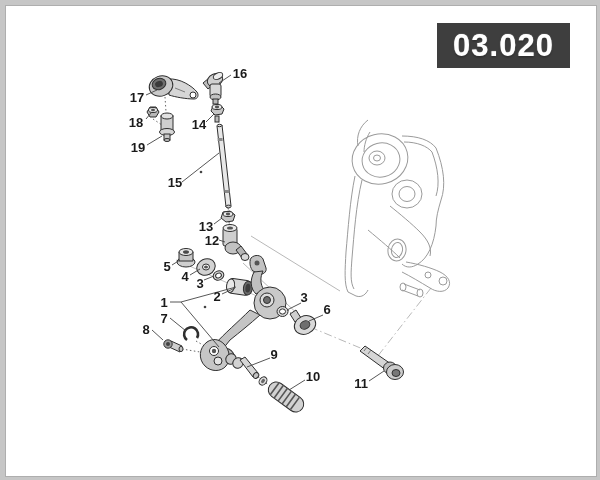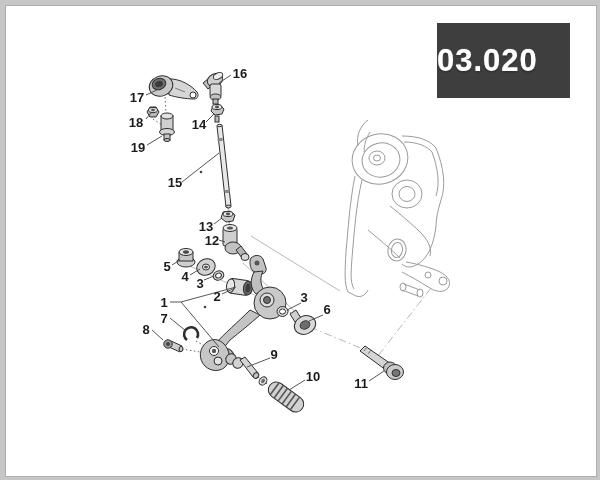--- a/index.html
+++ b/index.html
@@ -9,23 +9,23 @@
     font-family:"Liberation Sans", sans-serif;
   }
   .page{
     position:absolute;left:5px;top:5px;right:3px;bottom:3px;
     background:#ffffff;border:1px solid #aeaeae;box-sizing:border-box;
   }
   .diagram-svg{
     position:absolute;left:0;top:0;width:600px;height:480px;
   }
   .code-box{
-    position:absolute;left:437px;top:23px;width:133px;height:75px;
+    position:absolute;left:437px;top:23px;width:133px;height:45px;
     background:#3e3e3e;
-    display:flex;align-items:center;justify-content:flex-start;
+    display:flex;align-items:center;justify-content:center;
     color:#ffffff;font-size:31px;font-weight:bold;letter-spacing:1px;
     text-shadow:0 1px 2px rgba(0,0,0,0.55), 0 0 1px #fff;
   }
   text.callout{
     font-family:"Liberation Sans", sans-serif;
     font-size:13px;font-weight:600;fill:#1a1a1a;
   }
   .outline{stroke:#2f2f2f;stroke-width:1;}
   .lite{stroke:#9b9b9b;stroke-width:1;fill:none;}
 </style>

